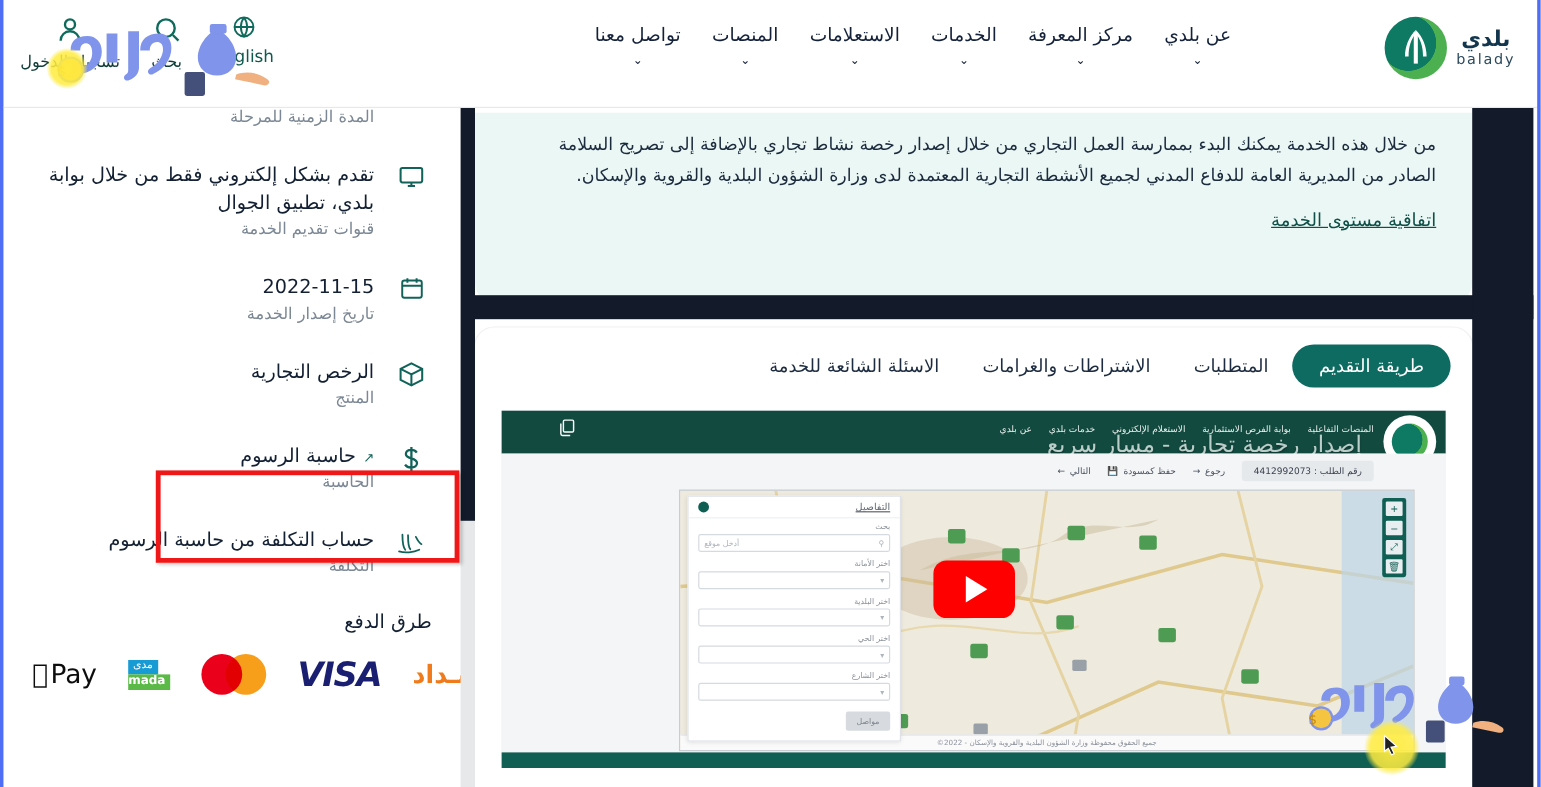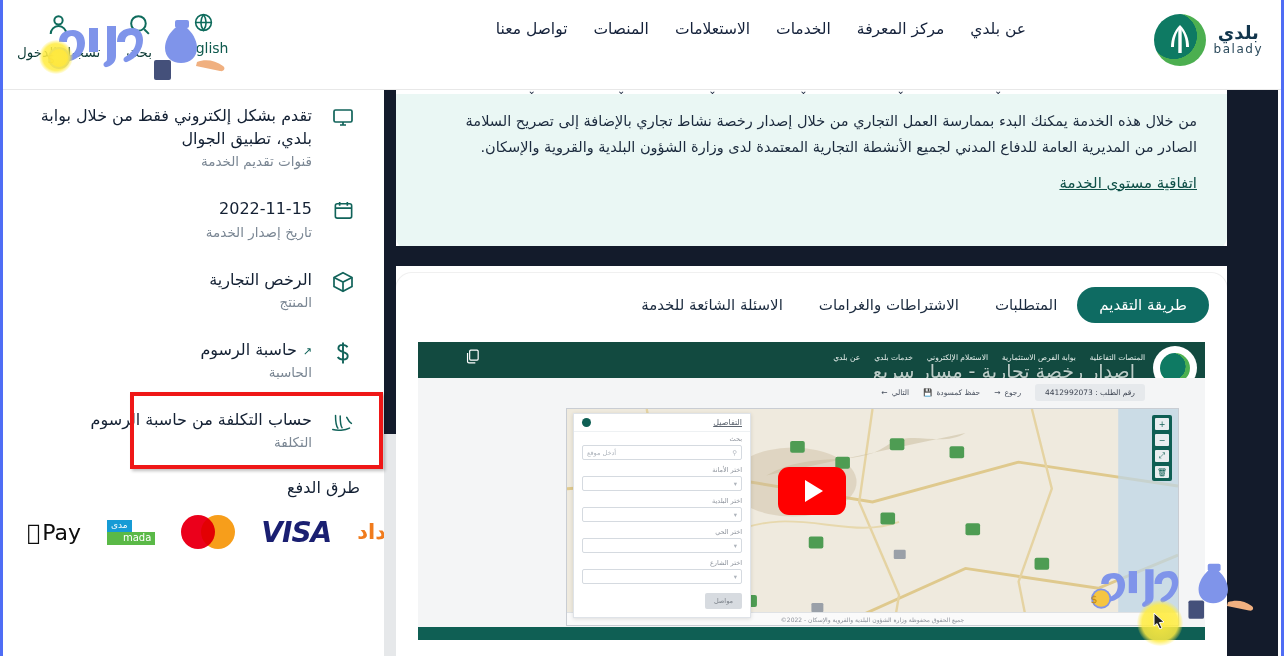--- a/index.html
+++ b/index.html
@@ -40,21 +40,21 @@
   .brand-text { text-align: center; line-height: 1.05; }
   .brand-ar { font-size: 18px; font-weight: 700; color: #12364d; letter-spacing: -0.5px; }
   .brand-en { font-size: 12px; color: #2b4a5c; letter-spacing: 1.5px; }
 
   .main-nav {
     position: absolute; top: 18px; right: 255px;
     display: flex; align-items: flex-start; gap: 26px;
   }
   .nav-item {
     display: flex; flex-direction: column; align-items: center;
-    font-size: 15.5px; color: #14213a; cursor: pointer; line-height: 1.5; gap: 40px;
+    font-size: 15.5px; color: #14213a; cursor: pointer; line-height: 1.5;
   }
   .nav-caret { font-size: 10px; color: #14213a; margin-top: 2px; }
 
   .header-tools {
     position: absolute; top: 12px; left: 14px;
     display: flex; align-items: flex-start; gap: 26px;
   }
   .tool {
     display: flex; flex-direction: column; align-items: center; gap: 3px;
     cursor: pointer; color: #0f5a4e;
@@ -109,21 +109,21 @@
   }
   .pay-logos {
     display: flex; align-items: center; justify-content: flex-start;
     gap: 26px; padding: 16px 6px 10px 6px; direction: ltr;
   }
   .pay-logo { display: flex; align-items: center; }
 
   .applepay { font-size: 22px; color: #0d0d0d; font-weight: 500; display:flex; align-items:center; gap:2px;}
   .mada { display: flex; flex-direction: column; align-items: flex-start; }
   .mada-ar { font-size: 9px; color: #ffffff; background:#169bd5; padding:1px 4px 2px 4px; letter-spacing:0; line-height:1;}
-  .mada-en { font-size: 10px; color: #ffffff; background:#5ab947; padding:1px 4px 2px 16px; font-weight:400; line-height:1;}
+  .mada-en { font-size: 10px; color: #ffffff; background:#5ab947; padding:1px 4px 2px 0; font-weight:700; line-height:1;}
   .mc { position: relative; width: 54px; height: 34px; }
   .mc span { position:absolute; top:0; width:34px; height:34px; border-radius:50%; }
   .mc .r { left:0; background:#eb001b; }
   .mc .y { left:20px; background:#f79e1b; mix-blend-mode: multiply; }
   .visa { font-size: 28px; font-weight: 800; color: #1a1f71; font-style: italic; letter-spacing: -1px; }
   .sadad { font-size: 21px; color: #f07b1d; font-weight: 700; }
 
   
   .dark-band-left {
     position: absolute; left: 358px; top: 90px; width: 35px; height: 344px;
@@ -416,20 +416,26 @@
   </div>
 
   <div class="dark-bridge"></div>
   <div class="dark-band-left"></div>
   <div class="dark-band-right"></div>
   <div class="gray-strip"></div>
 
   <div class="side-panel">
     <div class="side-scroll">
 
+      <div class="info-row row-top-cut">
+        <div class="info-ico"></div>
+        <div class="info-body">
+          <div class="info-label">المدة الزمنية للمرحلة</div>
+        </div>
+      </div>
 
       <div class="info-row">
         <div class="info-ico">
           <svg width="24" height="24" viewBox="0 0 24 24" fill="none" stroke="#11635a" stroke-width="1.7">
             <rect x="3" y="4" width="18" height="12" rx="1.5"></rect>
               <path d="M12 16v3M9 19h6"></path>
           </svg>
         </div>
         <div class="info-body">
           <div class="info-value">تقدم بشكل إلكتروني فقط من خلال بوابة بلدي، تطبيق الجوال</div>

